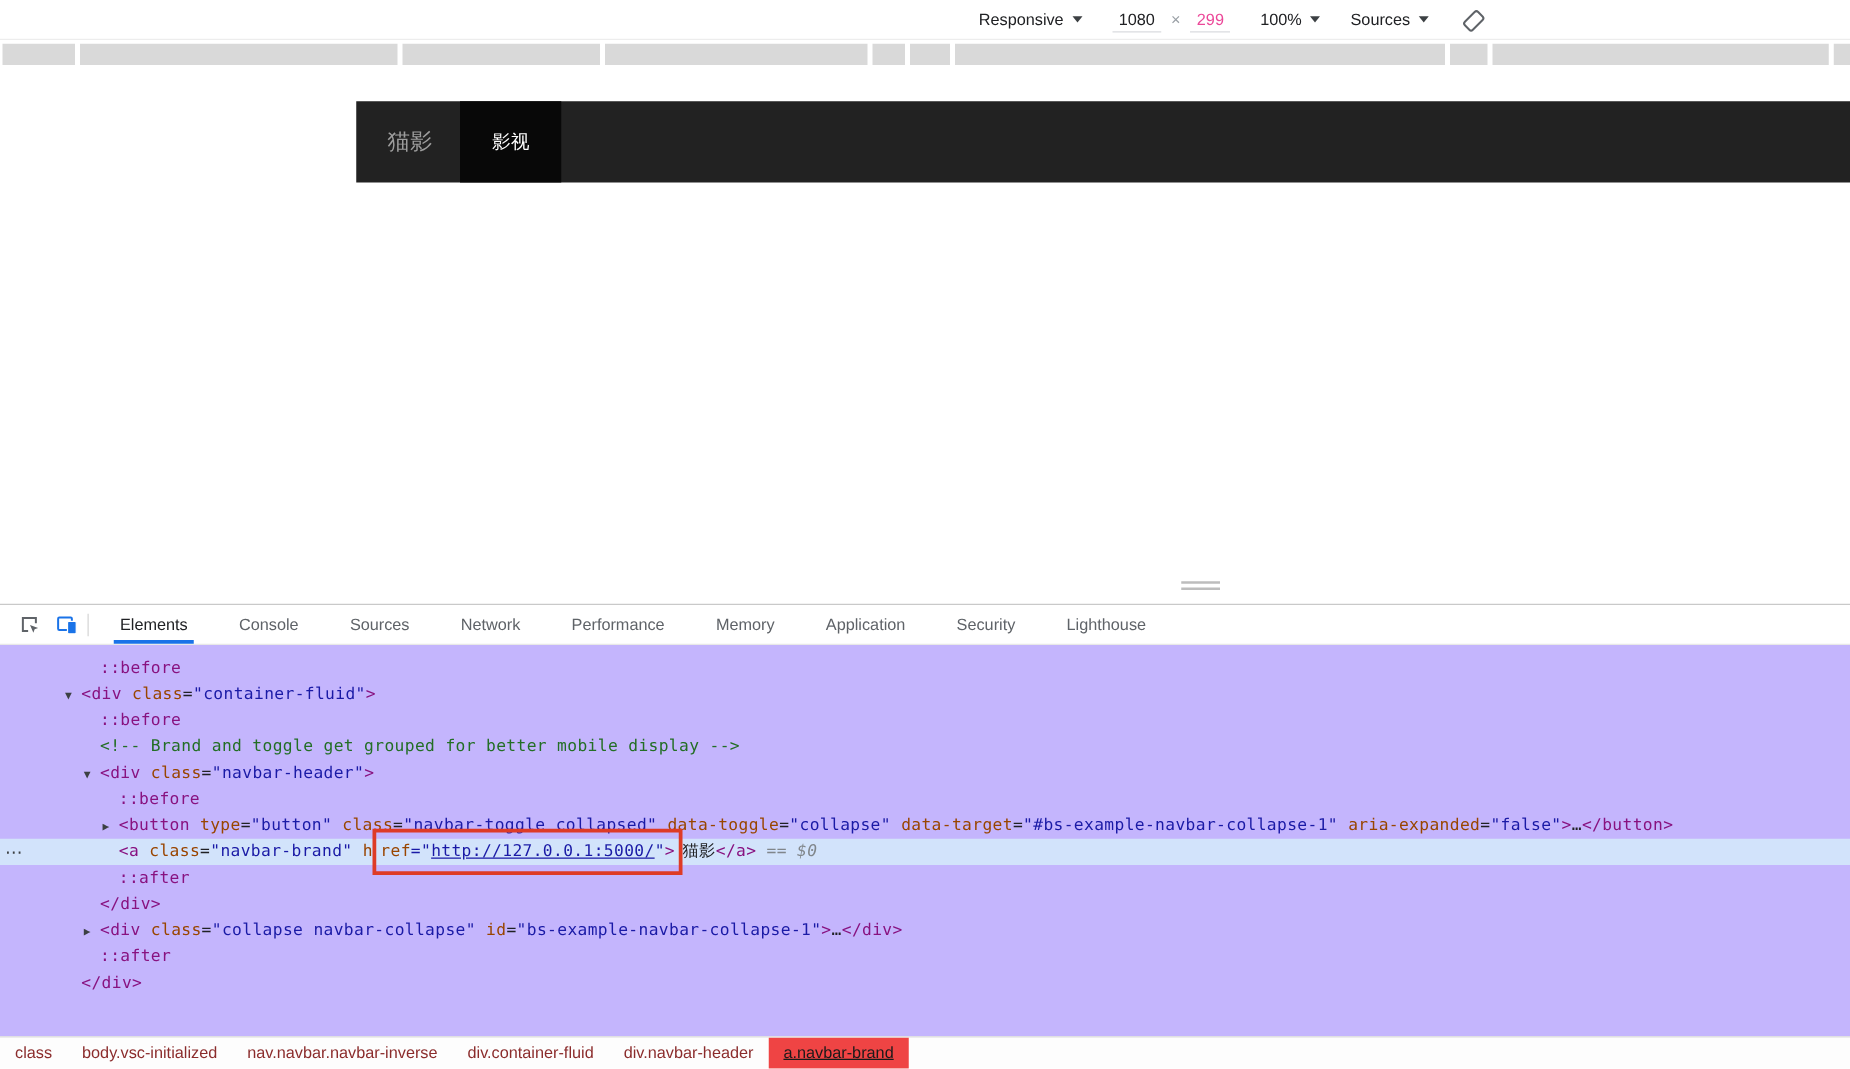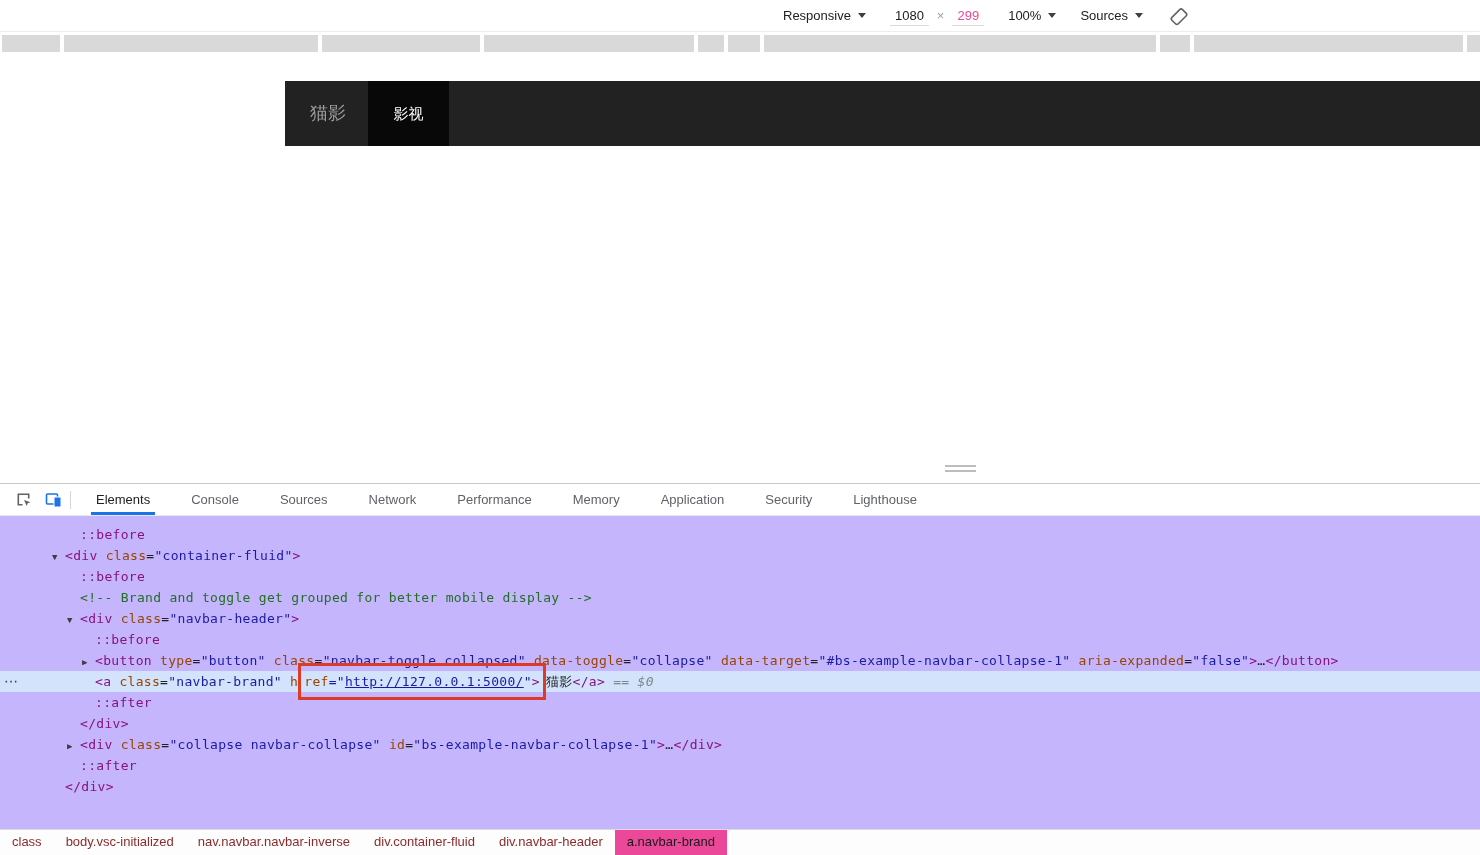--- a/index.html
+++ b/index.html
@@ -47,21 +47,21 @@
   .tk-attr{color:#994500;}
   .tk-val{color:#1a1aa6;}
   .tk-link{color:#1a1aa6;text-decoration:underline;}
   .tk-comment{color:#236e25;}
   .tk-pseudo{color:#881280;}
   .tk-meta{color:#80868b;font-style:italic;}
   .tk-plain{color:#202124;}
   .red-box{border:3px solid #de3b26;padding:8px 3px;}
   .dt-crumbs{position:absolute;left:0;right:0;bottom:0;height:25px;border-top:1px solid #dcdcdc;display:flex;align-items:stretch;background:#fdfdfd;font-size:13px;overflow:hidden;}
   .crumb{padding:0 12px;line-height:24px;color:#8b2c2c;white-space:nowrap;}
-  .crumb.active{background:#ec4899;color:#1a1a1a;}
+  .crumb.active{background:#ef4444;color:#1a1a1a;text-decoration:underline;}
 </style>
 </head>
 <body>
 
 <div class="emulation-bar">
   <div class="em-controls">
     <div class="em-item">
       <span>Responsive</span>
       <span class="caret"></span>
     </div>

